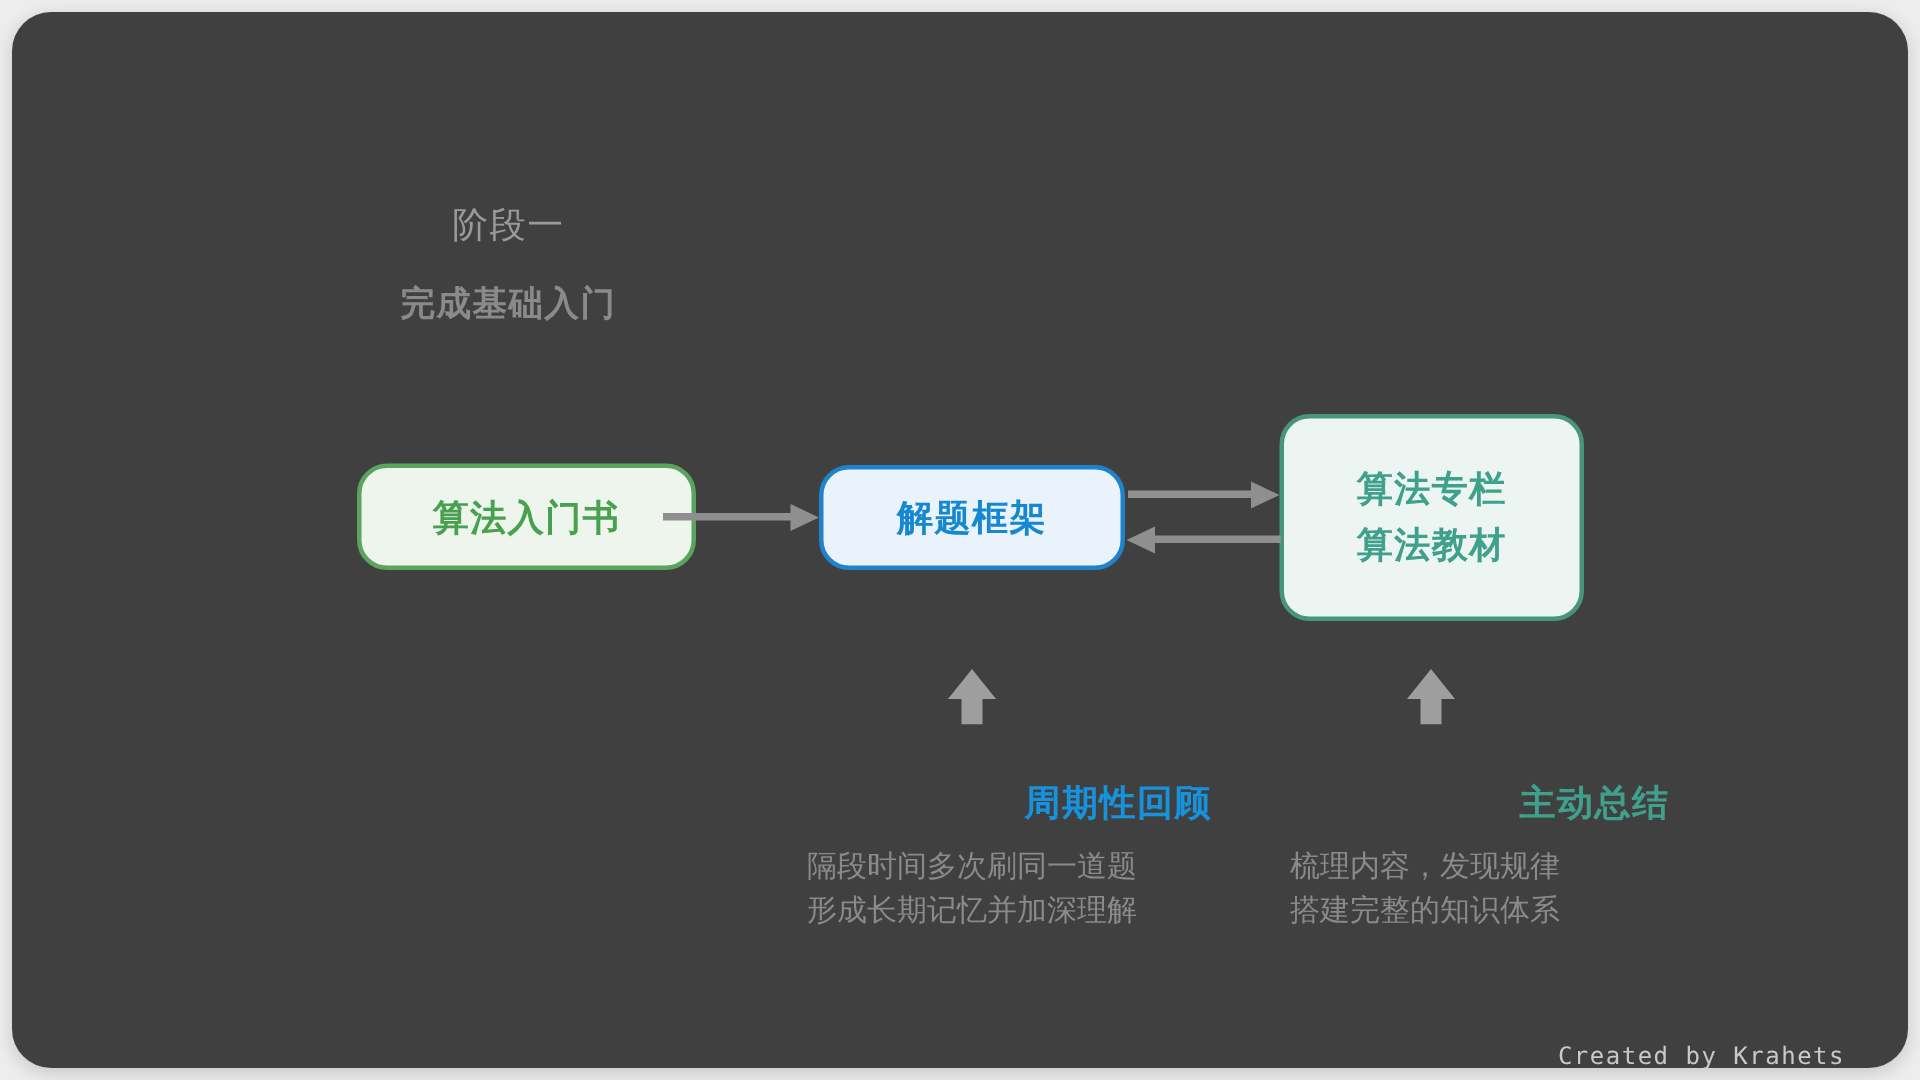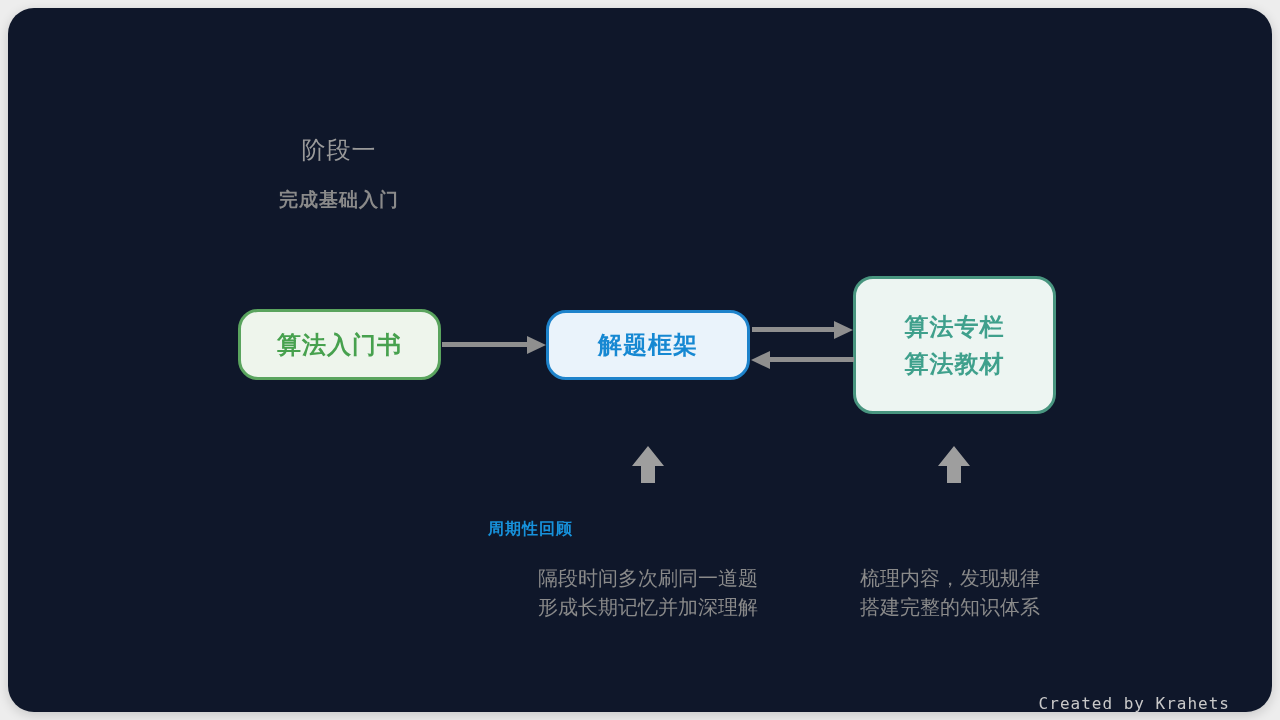--- a/index.html
+++ b/index.html
@@ -8,56 +8,56 @@
     background: #EDEDED;
     font-family: "Liberation Sans", "DejaVu Sans", sans-serif;
     position: relative;
     overflow: hidden;
   }
   .canvas { position: absolute; left: 0; top: 0; width: 1280px; height: 720px; }
   .card {
     position: absolute;
     left: 8px; top: 8px;
     width: 1264px; height: 704px;
-    background: #0f172a;
+    background: #404040;
     border-radius: 26px;
     box-shadow: 0 3px 12px rgba(0,0,0,0.16);
   }
   
   .stage-col { position: absolute; width: 320px; text-align: center; }
   .stage-col.c1 { left: 171px; }
   .stage-col.c2 { left: 480px; }
   .stage-col.c3 { left: 785px; }
   .stage-col { top: 126px; }
   .stage-title {
     font-size: 24px;
     color: #9A9A9A;
     letter-spacing: 1px;
   }
   .stage-subtitle {
     margin-top: 21px;
-    font-size: 19px;
+    font-size: 23px;
     font-weight: bold;
     color: #8A8A8A;
     letter-spacing: 1px;
   }
   
   .node {
     position: absolute;
     border-radius: 20px;
     display: flex;
     flex-direction: column;
     align-items: center;
     justify-content: center;
     font-size: 24px;
     font-weight: bold;
     letter-spacing: 1px;
   }
   .node-1 {
-    left: 230px; top: 301px; width: 203px; height: 71px;
+    left: 230px; top: 301px; width: 226px; height: 71px;
     background: #EEF5EC;
     border: 3px solid #5AA45E;
     color: #47A14E;
   }
   .node-2 {
     left: 538px; top: 302px; width: 204px; height: 70px;
     background: #EAF3FB;
     border: 3px solid #1E83CB;
     color: #1688D2;
   }
@@ -90,22 +90,22 @@
   .a3-head { left: 743px; top: 343px; }
   
   .up-arrow { position: absolute; width: 34px; height: 37px; }
   .up-arrow.u1 { left: 623px; top: 438px; }
   .up-arrow.u2 { left: 929px; top: 438px; }
   
   .anno-label {
     position: absolute;
     width: 320px;
     top: 511px;
-    text-align: left;
-    font-size: 16px;
+    text-align: right;
+    font-size: 24px;
     font-weight: bold;
     letter-spacing: 1px;
   }
   .anno-label.l1 { left: 480px; color: #1792DC; }
   .anno-label.l2 { left: 785px; color: #3FA08C; }
   .anno-desc {
     position: absolute;
     width: 320px;
     top: 556px;
     text-align: center;
@@ -163,20 +163,21 @@
     <svg class="up-arrow u2" viewBox="0 0 34 37">
       <polygon points="17,0 33,20 24,20 24,37 10,37 10,20 1,20" fill="#9E9E9E"></polygon>
     </svg>
 
     <div class="anno-label l1">周期性回顾</div>
     <div class="anno-desc d1">
       <div>隔段时间多次刷同一道题</div>
       <div>形成长期记忆并加深理解</div>
     </div>
 
+    <div class="anno-label l2">主动总结</div>
     <div class="anno-desc d2">
       <div>梳理内容，发现规律</div>
       <div>搭建完整的知识体系</div>
     </div>
 
     <div class="watermark">Created by Krahets</div>
 
   </div>
 </div>
 

